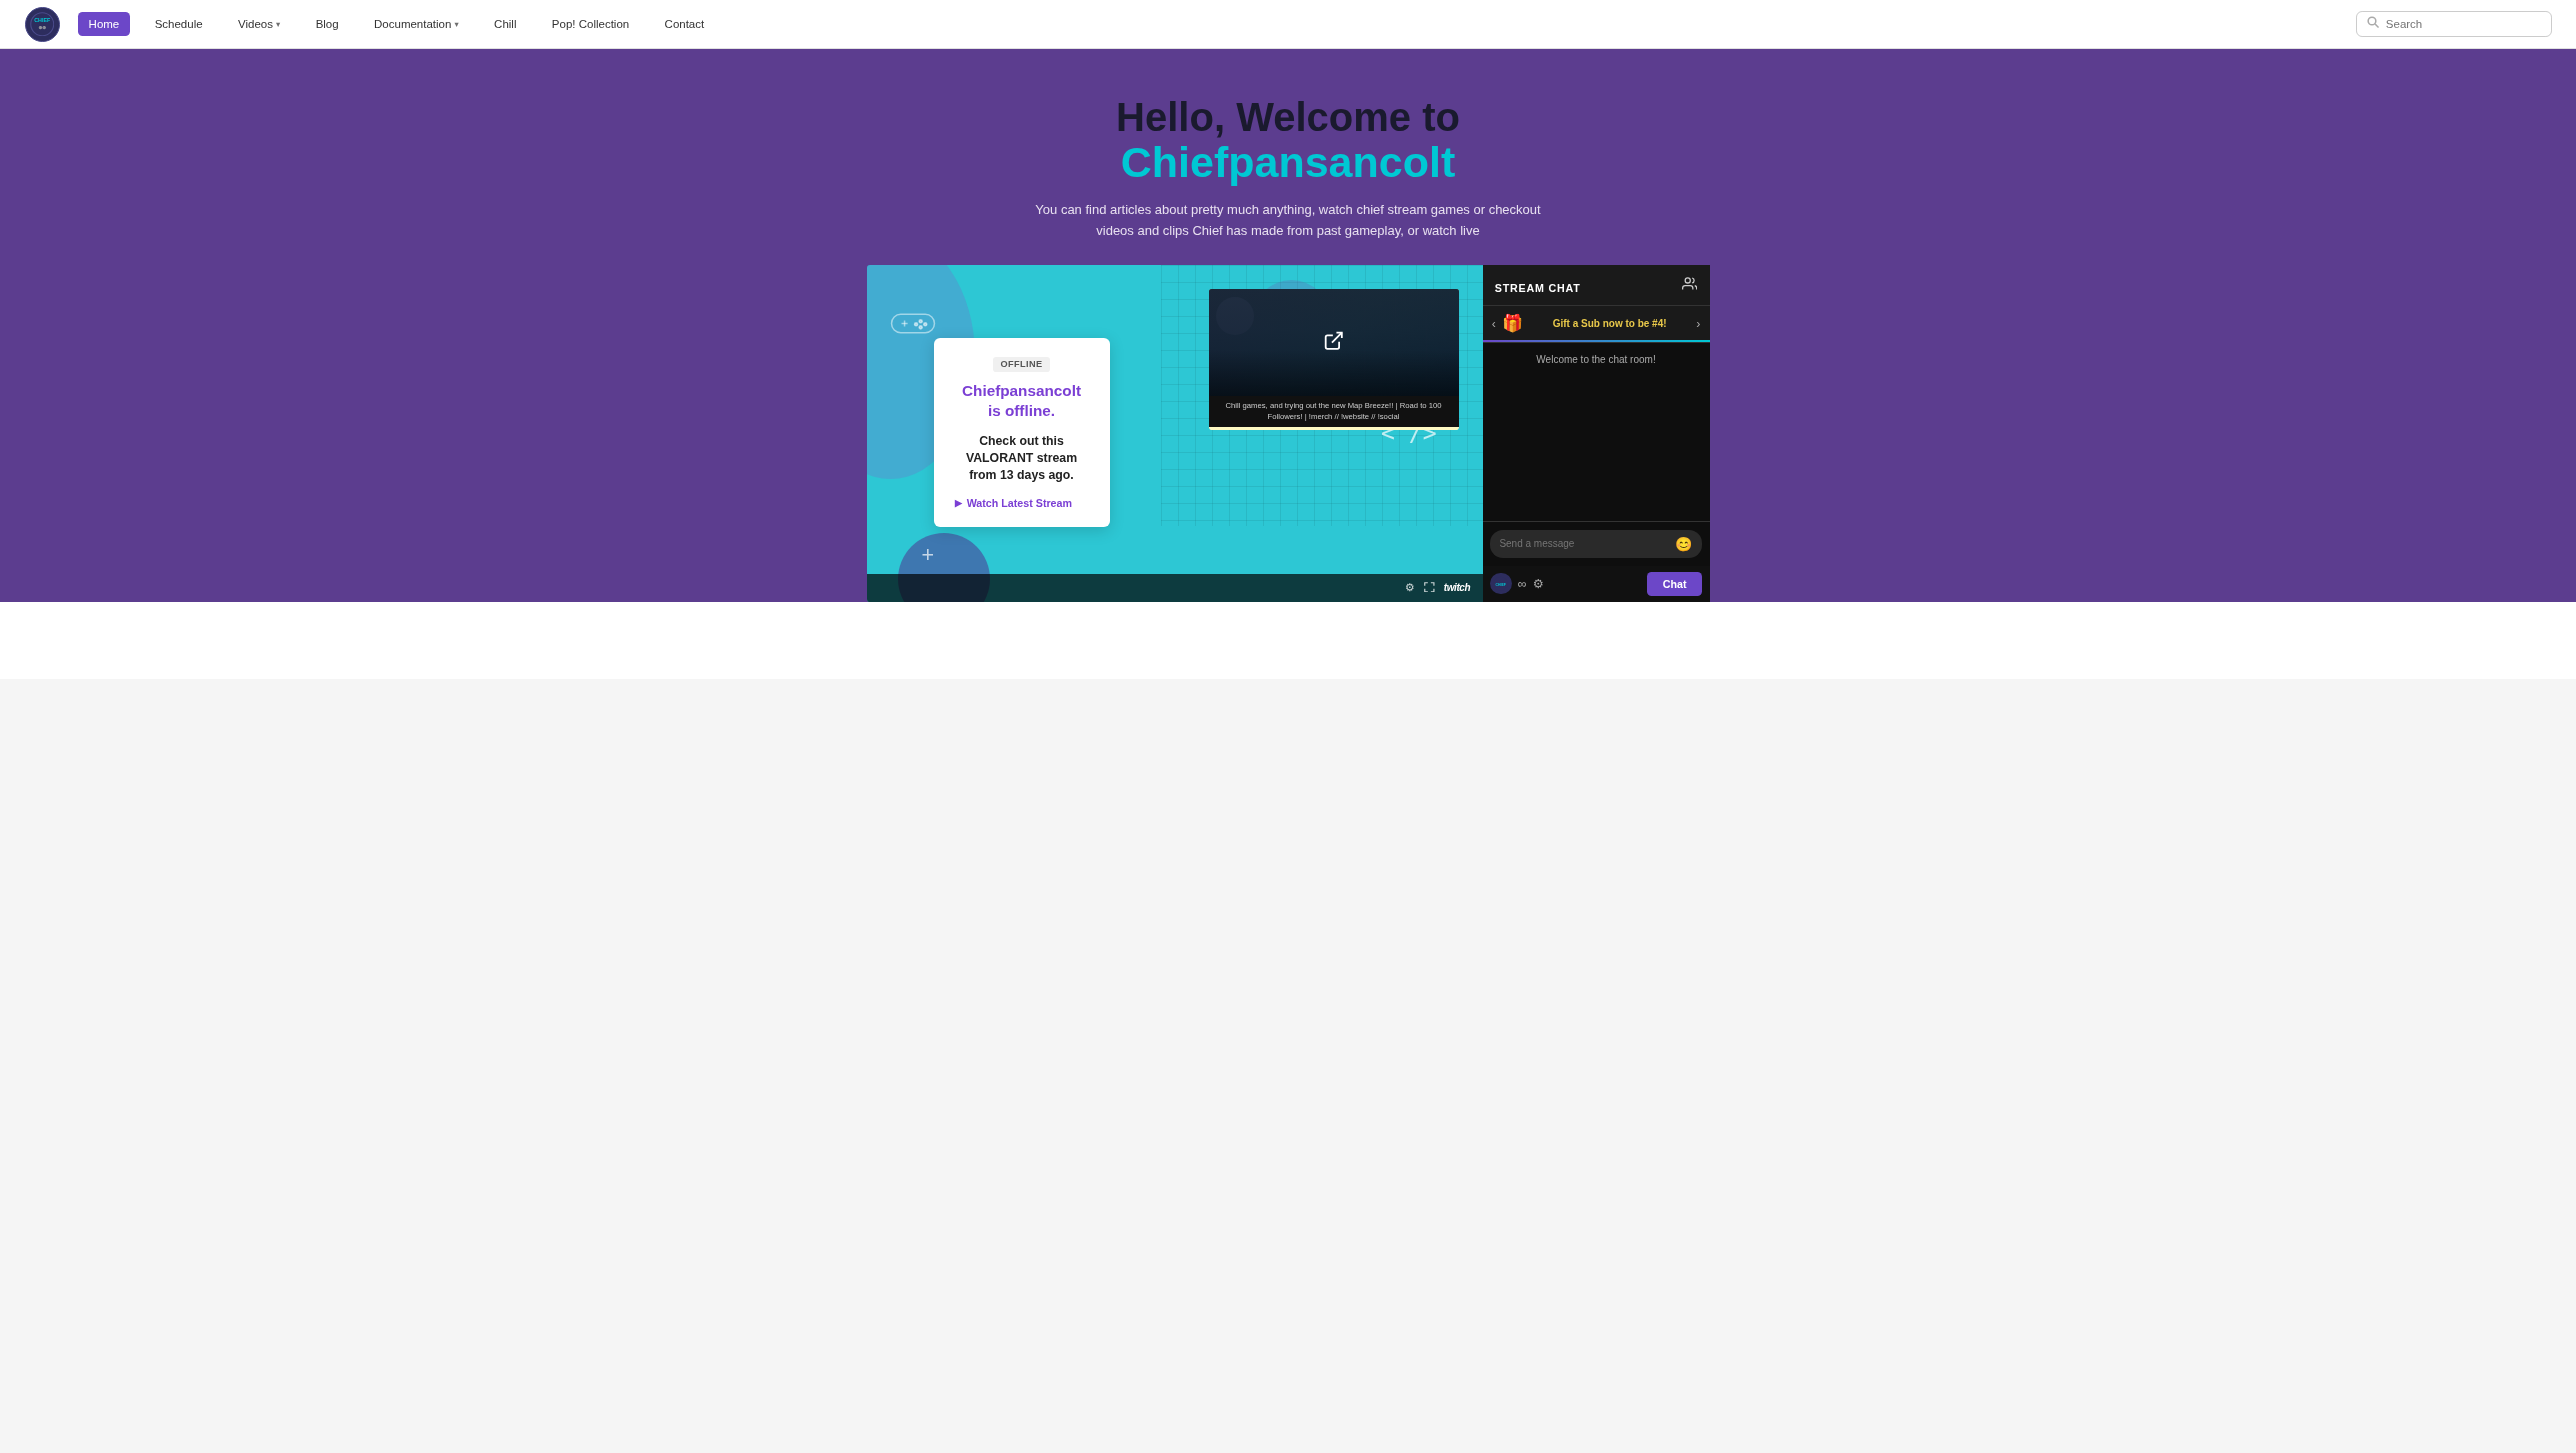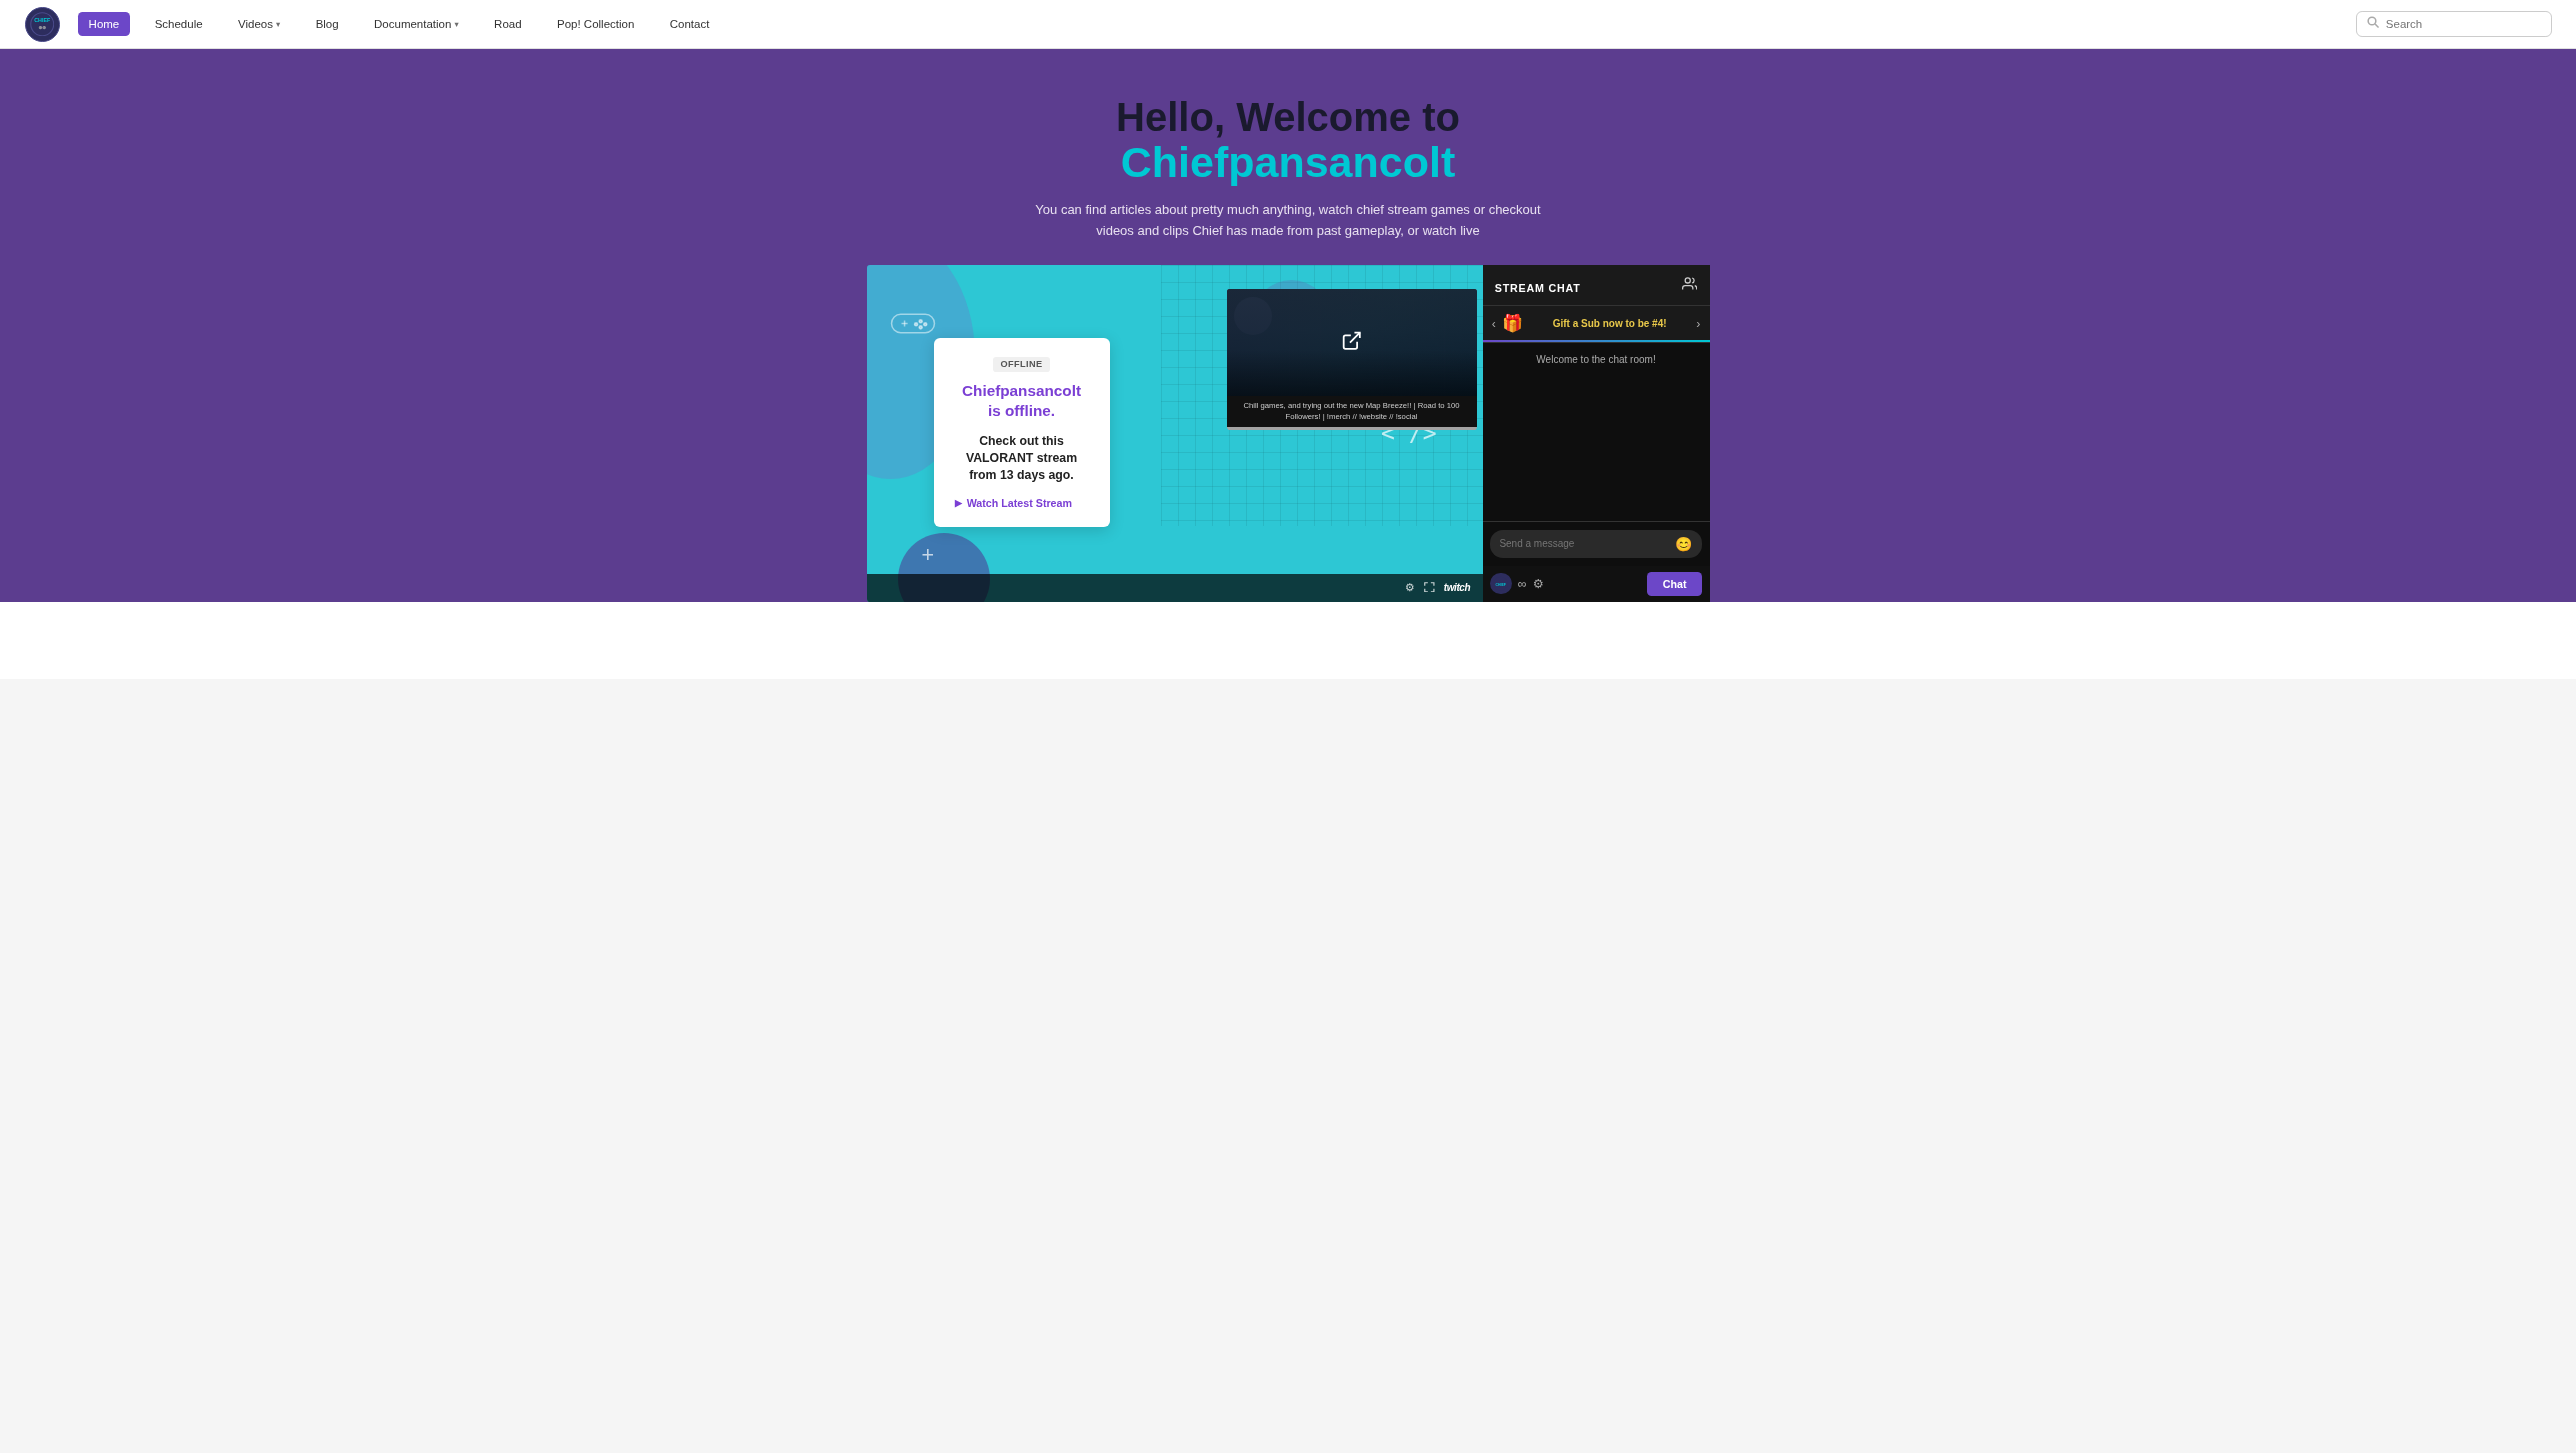--- a/index.html
+++ b/index.html
@@ -261,25 +261,25 @@
       font-size: 10.7px;
       font-weight: 600;
       margin-top: 12.3px;
       cursor: pointer;
     }
     .watch-latest .play-icon { font-size: 9.2px; }
 
     
     .stream-video {
       position: absolute;
-      right: 6px;
+      right: 24px;
       top: 24.5px;
       width: 250px;
       height: 141px;
-      background: #a3a3a3;
+      background: #fef9c3;
       border-radius: 3.1px;
       overflow: hidden;
       z-index: 2;
     }
     .video-thumbnail {
       width: 100%;
       height: 107px;
       background: linear-gradient(135deg, #2a2a4a 0%, #1a3a4a 50%, #0a2a3a 100%);
       position: relative;
       display: flex;
@@ -507,21 +507,21 @@
     <div class="nav-link">Schedule</div>
     <div class="nav-link">
       <span>Videos</span>
       <span class="chevron">▾</span>
     </div>
     <div class="nav-link">Blog</div>
     <div class="nav-link">
       <span>Documentation</span>
       <span class="chevron">▾</span>
     </div>
-    <div class="nav-link">Road</div>
+    <div class="nav-link">Chill</div>
     <div class="nav-link">Pop! Collection</div>
     <div class="nav-link">Contact</div>
   </div>
   <div class="nav-search">
     <span class="search-icon-svg">
       <svg width="12.3" height="12.3" viewBox="0 0 16 16" fill="none" stroke="#aaa" stroke-width="2">
         <circle cx="6.5" cy="6.5" r="5"></circle>
         <line x1="10.5" y1="10.5" x2="15" y2="15"></line>
       </svg>
     </span>

